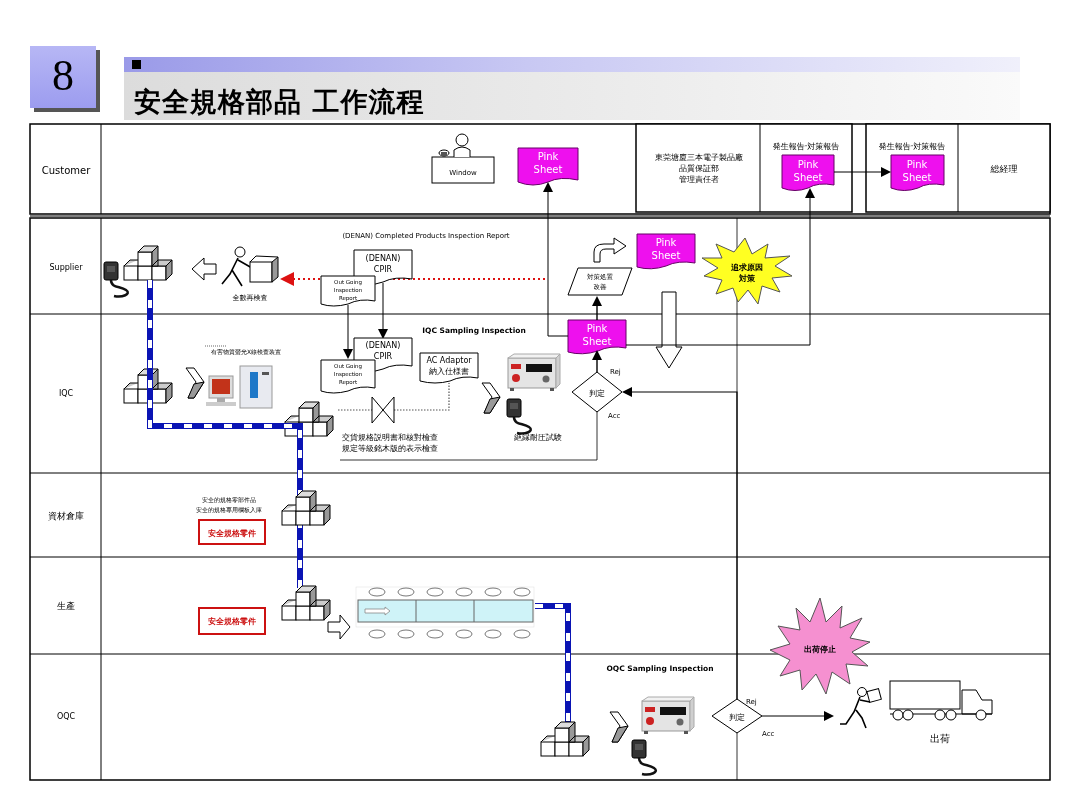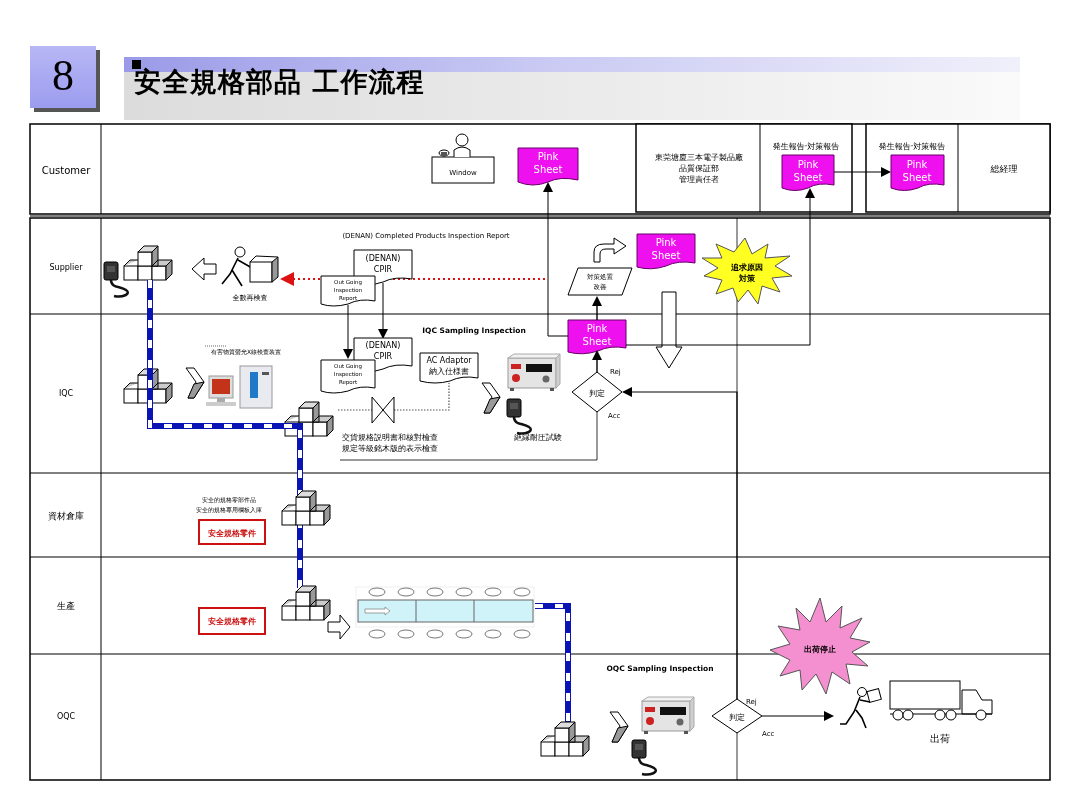--- a/index.html
+++ b/index.html
@@ -7,21 +7,21 @@
          font-family:"DejaVu Sans","Liberation Sans",sans-serif; color:#000; }
   .slide-num { position:absolute; left:30px; top:46px; width:66px; height:62px;
     background:linear-gradient(180deg,#b7b7f5 0%,#9c9cef 100%);
     box-shadow:4px 4px 0 #555; font-family:"Liberation Serif","DejaVu Serif",serif;
     font-size:44px; text-align:center; line-height:60px; }
   .title-bar-top { position:absolute; left:124px; top:57px; width:896px; height:15px;
     background:linear-gradient(90deg,#9a9ae8 0%,#c8c8f3 45%,#f0f0fb 100%); }
   .title-bar-square { position:absolute; left:132px; top:60px; width:9px; height:9px; background:#000; }
   .title-bar-bottom { position:absolute; left:124px; top:72px; width:896px; height:48px;
     background:linear-gradient(90deg,#dcdcdc 0%,#ededed 60%,#fafafa 100%); }
-  .page-title { position:absolute; left:134px; top:64px; font-size:27px; font-weight:bold;
+  .page-title { position:absolute; left:134px; top:84px; font-size:27px; font-weight:bold;
     font-family:"DejaVu Sans",sans-serif; letter-spacing:1px; }
   svg#flow { position:absolute; left:0; top:0; }
   .lbl { font-family:"DejaVu Sans",sans-serif; }
 </style>
 </head>
 <body>
 
 <div class="slide-num">8</div>
 <div class="title-bar-top"></div>
 <div class="title-bar-square"></div>

